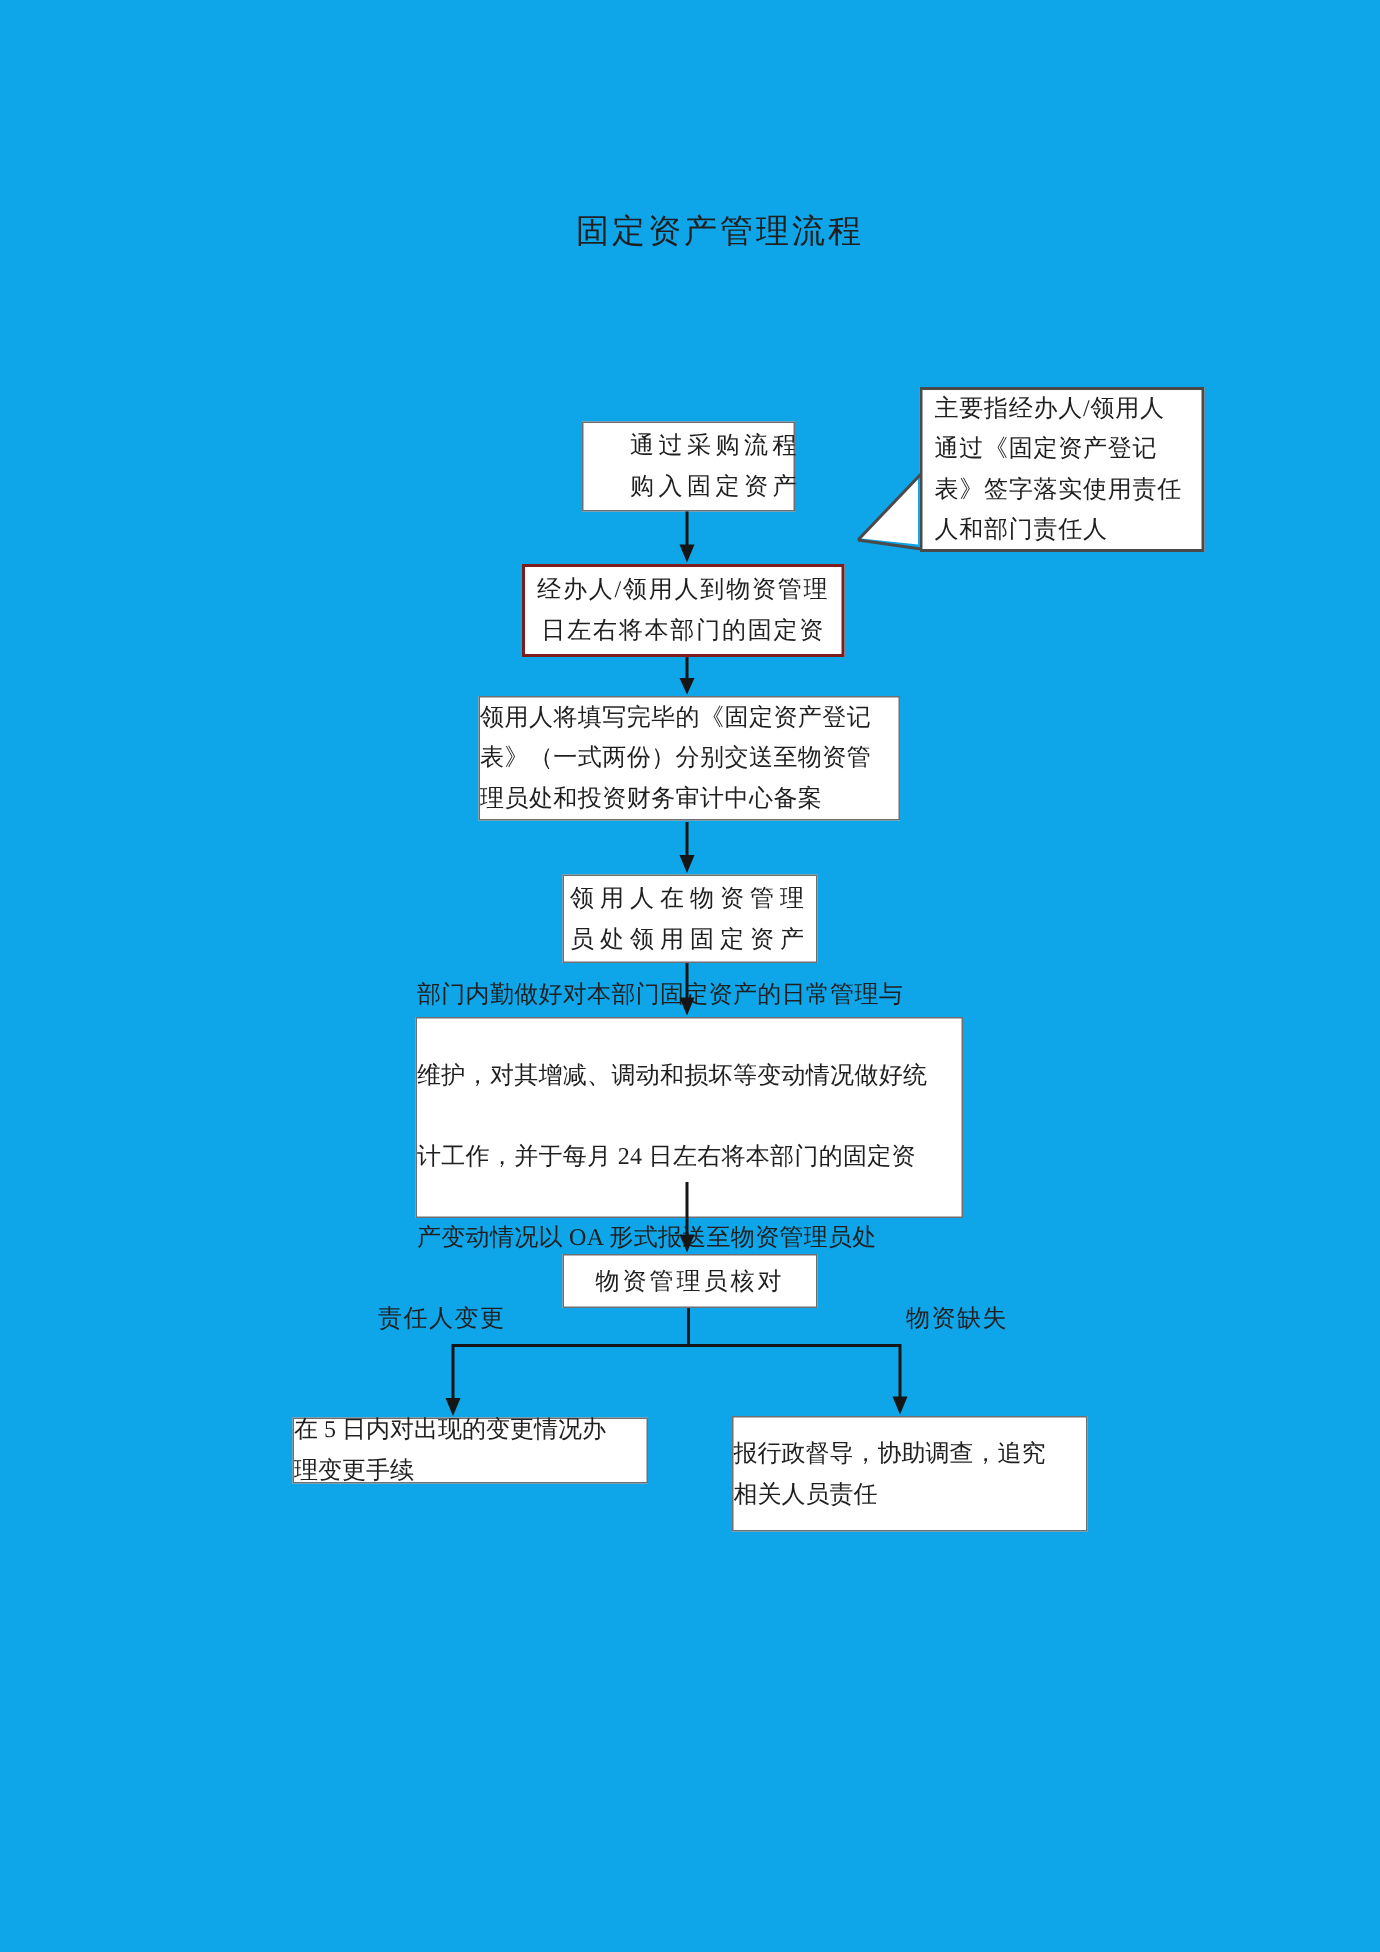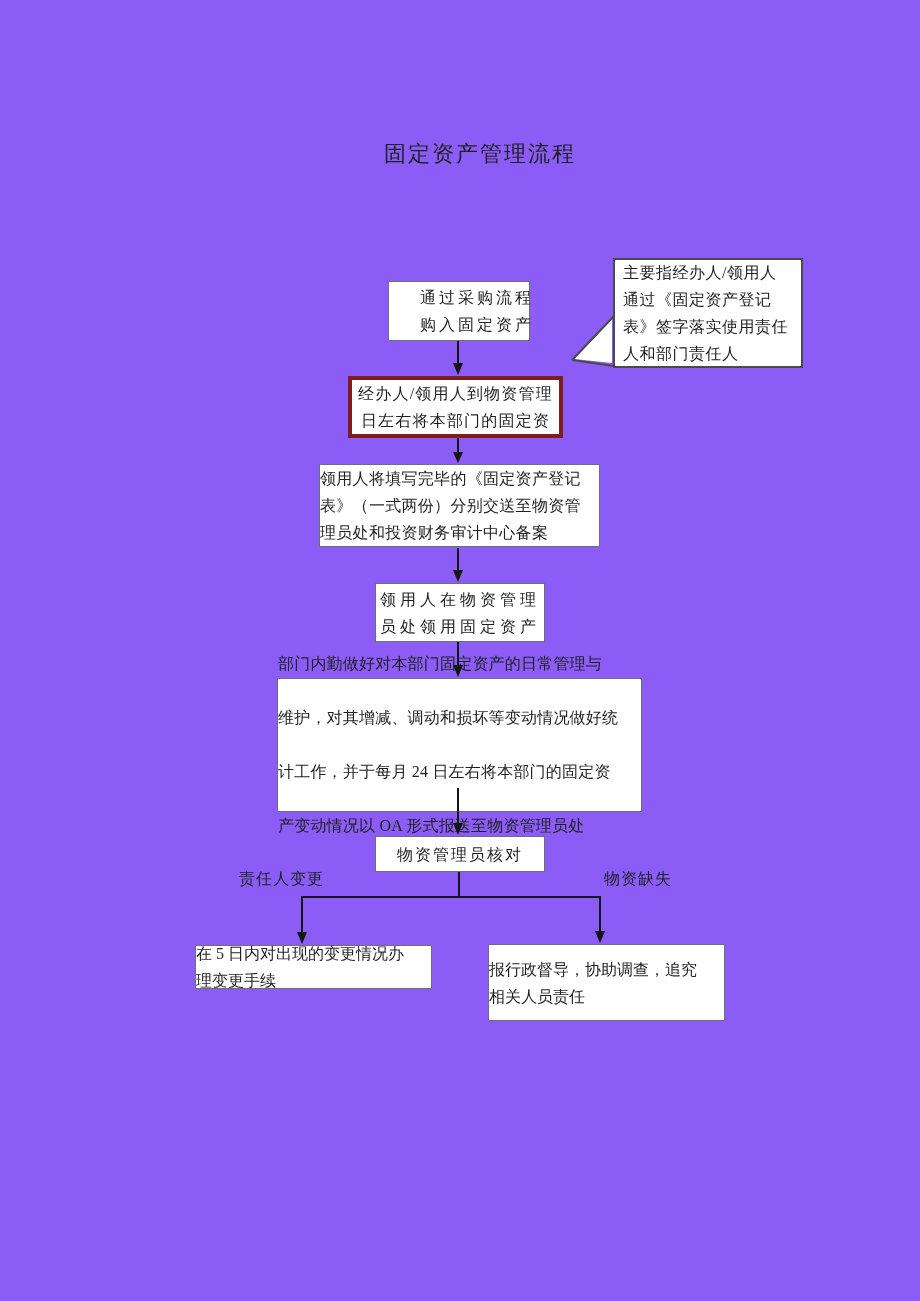--- a/index.html
+++ b/index.html
@@ -1,45 +1,45 @@
 <!DOCTYPE html>
 <html><head>
 <meta charset="utf-8">
 <style>
   html,body{margin:0;padding:0;background:#ffffff;}
   #canvas{
-    position:relative;width:920px;height:1301px;background:#8b5cf6;overflow:hidden;
+    position:relative;width:920px;height:1301px;background:#0ea5e9;overflow:hidden;
     font-family:"Liberation Serif","DejaVu Serif",serif;color:#1f1f1f;
   }
   .title{
     position:absolute;left:340px;top:139px;width:280px;text-align:center;
     font-size:22px;letter-spacing:2px;white-space:nowrap;
   }
   .node{
     position:absolute;border:1px solid #6f6f6f;background:#ffffff;
     display:flex;flex-direction:column;justify-content:center;
     font-size:16px;line-height:27px;box-sizing:border-box;
   }
   .node .ln{white-space:nowrap;}
   .center{align-items:center;text-align:center;}
   .left{padding:0 0;text-align:left;}
   #n1{left:388px;top:281px;width:142px;height:60px;letter-spacing:3px;padding-left:36px;}
-  #n2{left:348px;top:376px;width:215px;height:62px;letter-spacing:1.2px;border:4px solid #7f1d1d;}
+  #n2{left:348px;top:376px;width:215px;height:62px;letter-spacing:1.2px;border:2px solid #7f1d1d;}
   #n3{left:319px;top:464px;width:281px;height:83px;letter-spacing:0.3px;}
   #n4{left:375px;top:583px;width:170px;height:59px;letter-spacing:4px;}
   #n5{left:277px;top:678px;width:365px;height:134px;letter-spacing:0.2px;line-height:26px;gap:28px;}
   #n6{left:375px;top:836px;width:170px;height:36px;letter-spacing:2px;}
   #n7{left:195px;top:945px;width:237px;height:44px;}
   #n8{left:488px;top:944px;width:237px;height:77px;}
   #callout{
     left:613px;top:258px;width:190px;height:110px;border:2px solid #4a4a4a;
     letter-spacing:0.5px;line-height:27px;padding:0 8px;justify-content:center;
   }
   .branch-label{position:absolute;font-size:16px;letter-spacing:1px;white-space:nowrap;}
-  #lbl-left{left:239px;top:869px;}
+  #lbl-left{left:252px;top:869px;}
   #lbl-right{left:604px;top:869px;}
   #connectors{position:absolute;left:0;top:0;pointer-events:none;}
 </style>
 </head>
 <body>
 
 <div id="canvas">
 
   <div class="title">固定资产管理流程</div>
 

